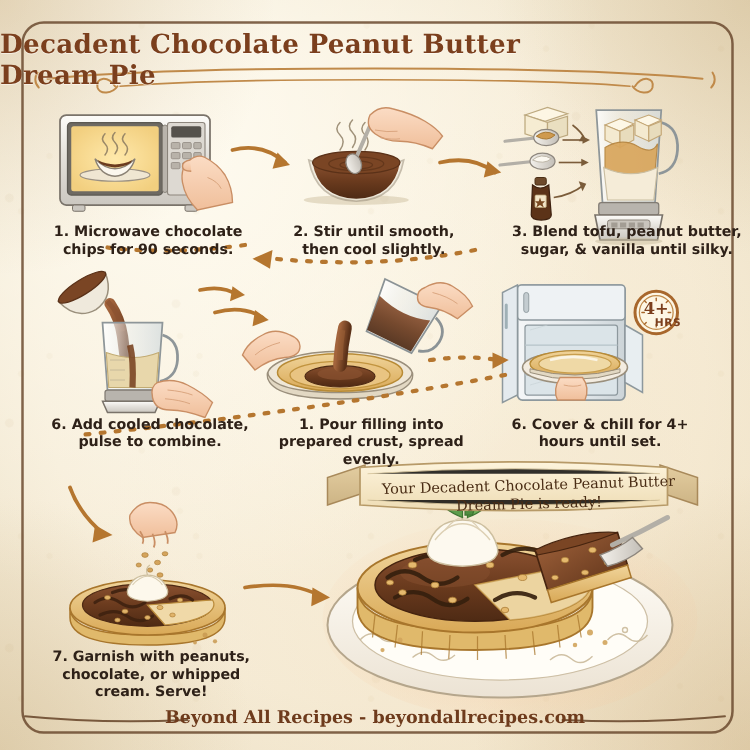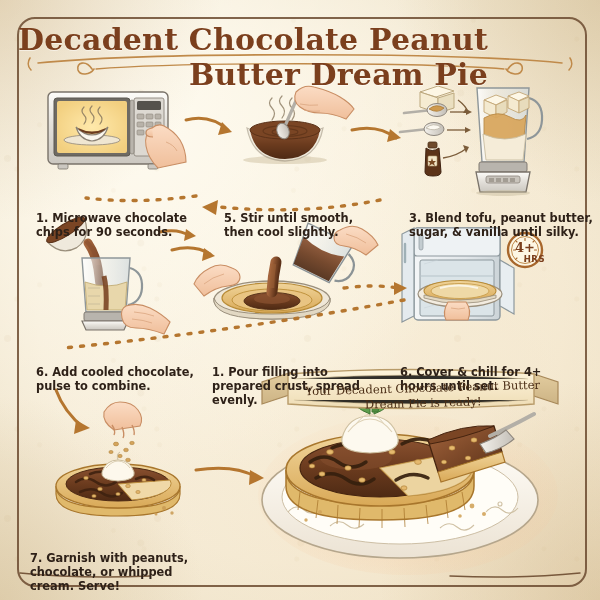--- a/index.html
+++ b/index.html
@@ -57,37 +57,36 @@
     position: absolute; inset: 0;
     width: 600px; height: 600px;
     pointer-events: none;
   }
 
   
   #title {
     position: absolute;
     left: 0; top: 22px;
     width: 488px;
-    text-align: right;
+    text-align: left;
     font-family: "DejaVu Serif", serif;
     font-weight: bold;
-    font-size: 30px;
+    font-size: 21px;
     letter-spacing: .2px;
     color: #7b3f1d;
     text-shadow: 0 1px 0 rgba(255,255,255,.5);
   }
   .caption {
     position: absolute;
-    text-align: left;
+    text-align: center;
     font-family: "DejaVu Sans", sans-serif;
     font-size: 11.4px;
     line-height: 14.2px;
     color: #2e2118;
     font-weight: 600;
-    margin-top: 33px;
   }
   #banner-text {
     position: absolute;
     left: 286px; top: 381px;
     width: 274px;
     text-align: center;
     font-family: "DejaVu Serif", serif;
     font-size: 11.6px;
     line-height: 15px;
     color: #4a2d15;
@@ -640,28 +639,29 @@
 
     <g stroke="#6b4a2f" stroke-width="1.5" fill="none" stroke-linecap="round" opacity=".9">
       <path d="M20,573 q60,6 130,3"></path>
       <path d="M580,573 q-60,6 -130,3"></path>
     </g>
   </svg>
 
   <div id="title">Decadent Chocolate Peanut Butter Dream Pie</div>
 
   <div class="caption" style="left:36px; top:178px; width:165px;">1. Microwave chocolate chips for 90 seconds.</div>
-  <div class="caption" style="left:224px; top:178px; width:150px;">5. Stir until smooth, then cool slightly.</div>
+  <div class="caption" style="left:224px; top:178px; width:150px;">2. Stir until smooth, then cool slightly.</div>
   <div class="caption" style="left:409px; top:178px; width:185px;">3. Blend tofu, peanut butter, sugar, &amp; vanilla until silky.</div>
 
   <div class="caption" style="left:36px; top:332px; width:168px;">6. Add cooled chocolate, pulse to combine.</div>
   <div class="caption" style="left:212px; top:332px; width:170px;">1. Pour filling into prepared crust, spread evenly.</div>
   <div class="caption" style="left:400px; top:332px; width:160px;">6. Cover &amp; chill for 4+ hours until set.</div>
 
   <div class="caption" style="left:30px; top:518px; width:182px;">7. Garnish with peanuts, chocolate, or whipped cream. Serve!</div>
 
   <div id="banner-text">Your Decadent Chocolate Peanut Butter Dream Pie is ready!</div>
 
   <div id="badge-top">4+</div>
   <div id="badge-bottom">HRS</div>
 
+  <div id="footer">Beyond All Recipes - beyondallrecipes.com</div>
 
 </div>
 
 </body></html>

